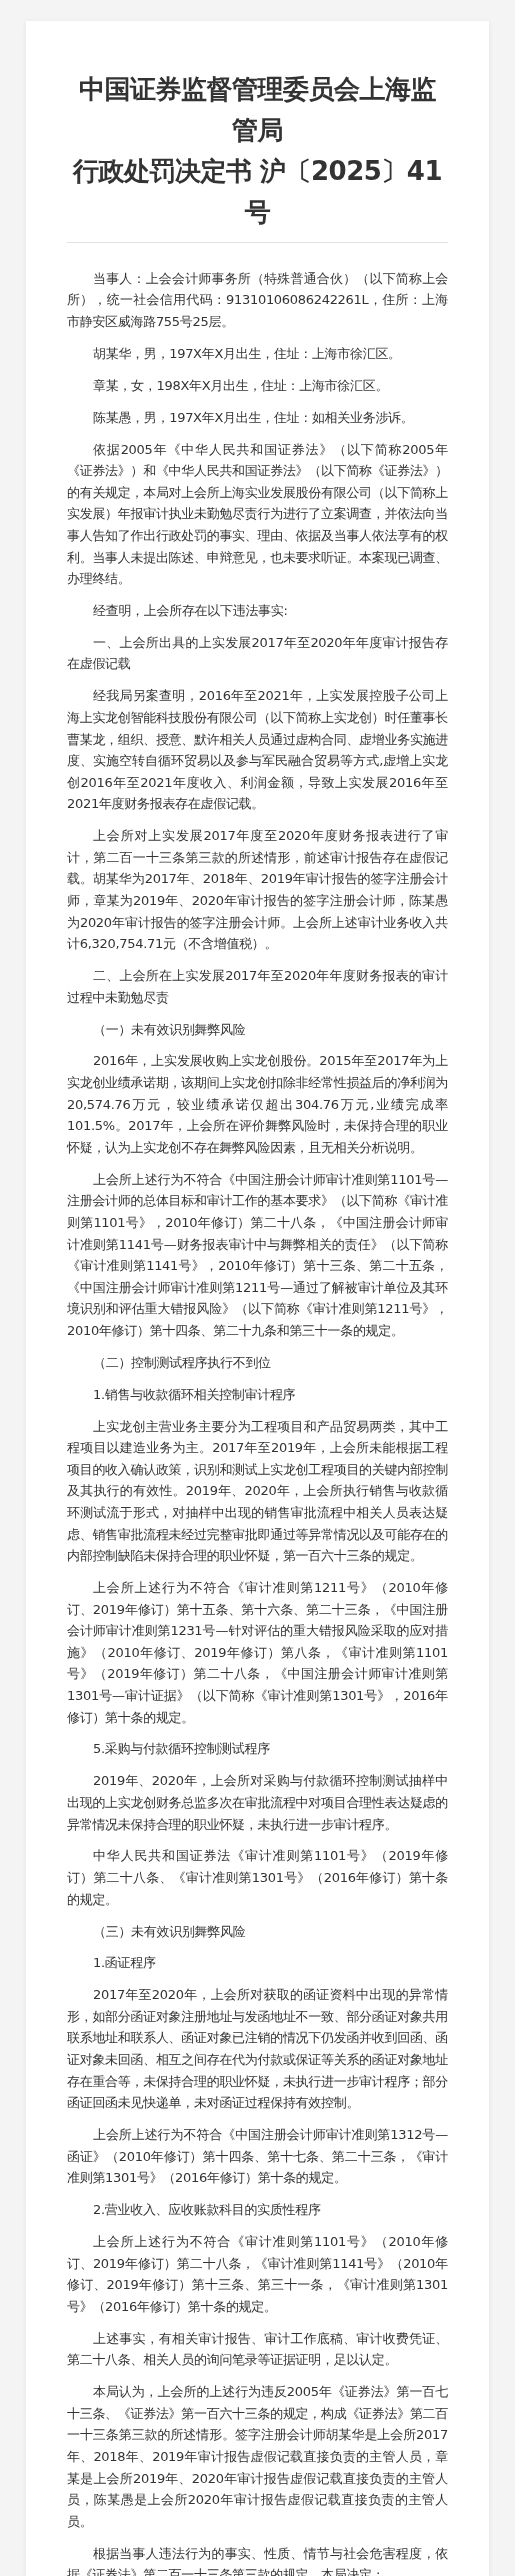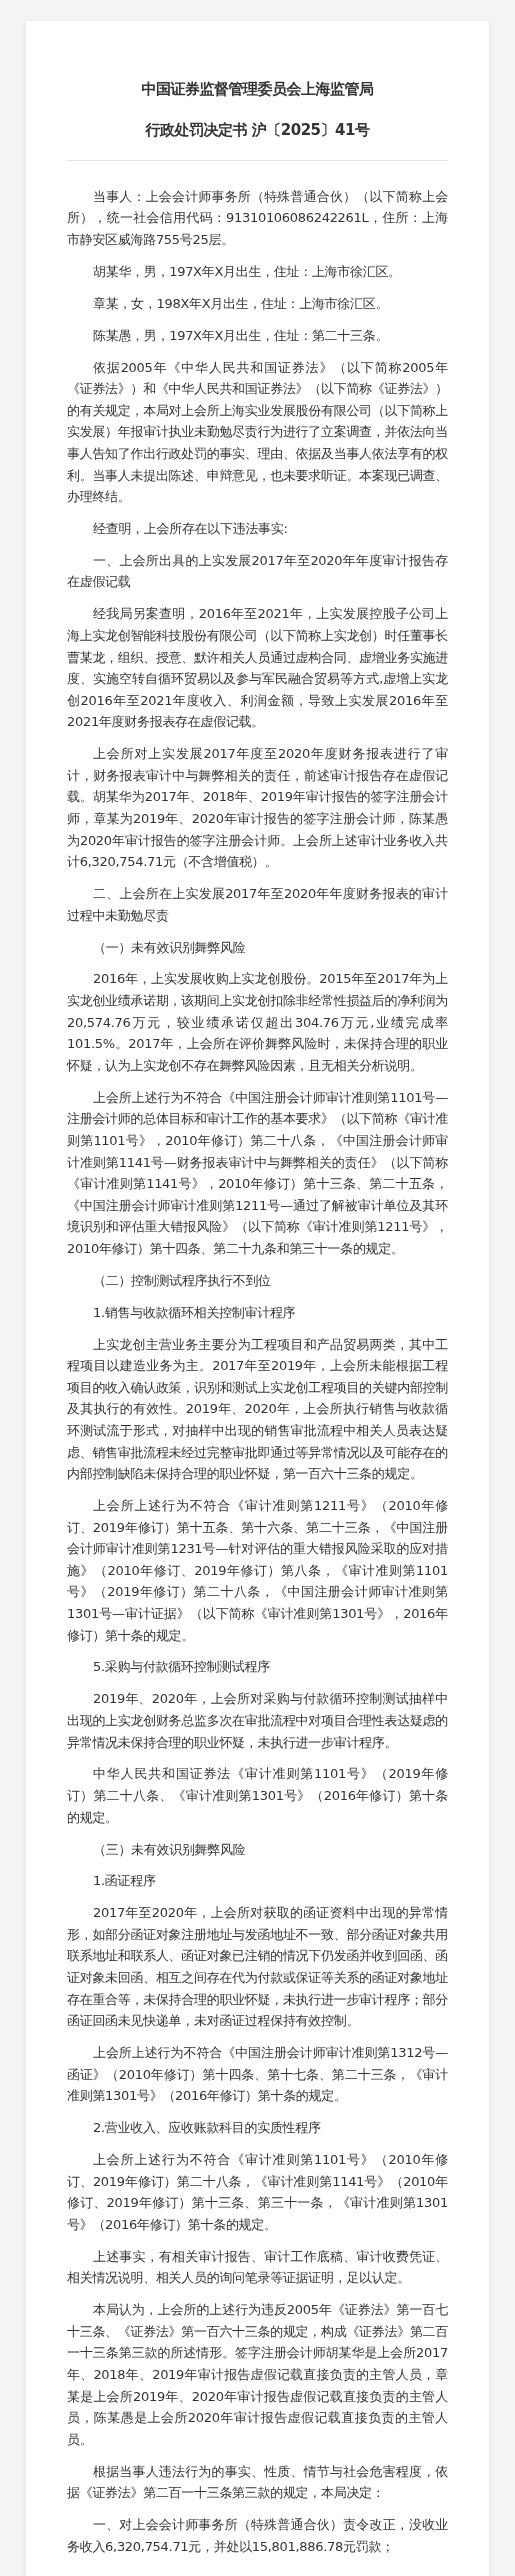--- a/index.html
+++ b/index.html
@@ -19,21 +19,21 @@
     width: 463px;
     background: #ffffff;
     box-shadow: 0 1px 5.2px rgba(0,0,0,0.08);
     box-sizing: border-box;
     padding: 48px 41px 69px 41px;
   }
   .title {
     margin: 0;
     text-align: center;
     font-weight: bold;
-    font-size: 15px;
+    font-size: 26px;
     line-height: 41px;
     color: #333333;
     letter-spacing: -0.5px;
   }
   .title .line { display: block; }
   .divider {
     height: 0;
     border: none;
     border-top: 0.5px solid #e2e2e2;
     margin: 8.8px 0 25px 0;
@@ -56,44 +56,44 @@
     <span class="line">中国证券监督管理委员会上海监管局</span>
     <span class="line">行政处罚决定书 沪〔2025〕41号</span>
   </h1>
 
   <hr class="divider">
 
   <div class="body">
     <p>当事人：上会会计师事务所（特殊普通合伙）（以下简称上会所），统一社会信用代码：91310106086242261L，住所：上海市静安区威海路755号25层。</p>
     <p>胡某华，男，197X年X月出生，住址：上海市徐汇区。</p>
     <p>章某，女，198X年X月出生，住址：上海市徐汇区。</p>
-    <p>陈某愚，男，197X年X月出生，住址：第二十三条。</p>
+    <p>陈某愚，男，197X年X月出生，住址：如相关业务涉诉。</p>
     <p>依据2005年《中华人民共和国证券法》（以下简称2005年《证券法》）和《中华人民共和国证券法》（以下简称《证券法》）的有关规定，本局对上会所上海实业发展股份有限公司（以下简称上实发展）年报审计执业未勤勉尽责行为进行了立案调查，并依法向当事人告知了作出行政处罚的事实、理由、依据及当事人依法享有的权利。当事人未提出陈述、申辩意见，也未要求听证。本案现已调查、办理终结。</p>
     <p>经查明，上会所存在以下违法事实:</p>
     <p>一、上会所出具的上实发展2017年至2020年年度审计报告存在虚假记载</p>
     <p>经我局另案查明，2016年至2021年，上实发展控股子公司上海上实龙创智能科技股份有限公司（以下简称上实龙创）时任董事长曹某龙，组织、授意、默许相关人员通过虚构合同、虚增业务实施进度、实施空转自循环贸易以及参与军民融合贸易等方式,虚增上实龙创2016年至2021年度收入、利润金额，导致上实发展2016年至2021年度财务报表存在虚假记载。</p>
-    <p>上会所对上实发展2017年度至2020年度财务报表进行了审计，财务报表审计中与舞弊相关的责任，前述审计报告存在虚假记载。胡某华为2017年、2018年、2019年审计报告的签字注册会计师，章某为2019年、2020年审计报告的签字注册会计师，陈某愚为2020年审计报告的签字注册会计师。上会所上述审计业务收入共计6,320,754.71元（不含增值税）。</p>
+    <p>上会所对上实发展2017年度至2020年度财务报表进行了审计，第二百一十三条第三款的所述情形，前述审计报告存在虚假记载。胡某华为2017年、2018年、2019年审计报告的签字注册会计师，章某为2019年、2020年审计报告的签字注册会计师，陈某愚为2020年审计报告的签字注册会计师。上会所上述审计业务收入共计6,320,754.71元（不含增值税）。</p>
     <p>二、上会所在上实发展2017年至2020年年度财务报表的审计过程中未勤勉尽责</p>
     <p>（一）未有效识别舞弊风险</p>
     <p>2016年，上实发展收购上实龙创股份。2015年至2017年为上实龙创业绩承诺期，该期间上实龙创扣除非经常性损益后的净利润为20,574.76万元，较业绩承诺仅超出304.76万元,业绩完成率101.5%。2017年，上会所在评价舞弊风险时，未保持合理的职业怀疑，认为上实龙创不存在舞弊风险因素，且无相关分析说明。</p>
     <p>上会所上述行为不符合《中国注册会计师审计准则第1101号—注册会计师的总体目标和审计工作的基本要求》（以下简称《审计准则第1101号》，2010年修订）第二十八条，《中国注册会计师审计准则第1141号—财务报表审计中与舞弊相关的责任》（以下简称《审计准则第1141号》，2010年修订）第十三条、第二十五条，《中国注册会计师审计准则第1211号—通过了解被审计单位及其环境识别和评估重大错报风险》（以下简称《审计准则第1211号》，2010年修订）第十四条、第二十九条和第三十一条的规定。</p>
     <p>（二）控制测试程序执行不到位</p>
     <p>1.销售与收款循环相关控制审计程序</p>
     <p>上实龙创主营业务主要分为工程项目和产品贸易两类，其中工程项目以建造业务为主。2017年至2019年，上会所未能根据工程项目的收入确认政策，识别和测试上实龙创工程项目的关键内部控制及其执行的有效性。2019年、2020年，上会所执行销售与收款循环测试流于形式，对抽样中出现的销售审批流程中相关人员表达疑虑、销售审批流程未经过完整审批即通过等异常情况以及可能存在的内部控制缺陷未保持合理的职业怀疑，第一百六十三条的规定。</p>
     <p>上会所上述行为不符合《审计准则第1211号》（2010年修订、2019年修订）第十五条、第十六条、第二十三条，《中国注册会计师审计准则第1231号—针对评估的重大错报风险采取的应对措施》（2010年修订、2019年修订）第八条，《审计准则第1101号》（2019年修订）第二十八条，《中国注册会计师审计准则第1301号—审计证据》（以下简称《审计准则第1301号》，2016年修订）第十条的规定。</p>
     <p>5.采购与付款循环控制测试程序</p>
     <p>2019年、2020年，上会所对采购与付款循环控制测试抽样中出现的上实龙创财务总监多次在审批流程中对项目合理性表达疑虑的异常情况未保持合理的职业怀疑，未执行进一步审计程序。</p>
     <p>中华人民共和国证券法《审计准则第1101号》（2019年修订）第二十八条、《审计准则第1301号》（2016年修订）第十条的规定。</p>
     <p>（三）未有效识别舞弊风险</p>
     <p>1.函证程序</p>
     <p>2017年至2020年，上会所对获取的函证资料中出现的异常情形，如部分函证对象注册地址与发函地址不一致、部分函证对象共用联系地址和联系人、函证对象已注销的情况下仍发函并收到回函、函证对象未回函、相互之间存在代为付款或保证等关系的函证对象地址存在重合等，未保持合理的职业怀疑，未执行进一步审计程序；部分函证回函未见快递单，未对函证过程保持有效控制。</p>
     <p>上会所上述行为不符合《中国注册会计师审计准则第1312号—函证》（2010年修订）第十四条、第十七条、第二十三条，《审计准则第1301号》（2016年修订）第十条的规定。</p>
     <p>2.营业收入、应收账款科目的实质性程序</p>
     <p>上会所上述行为不符合《审计准则第1101号》（2010年修订、2019年修订）第二十八条，《审计准则第1141号》（2010年修订、2019年修订）第十三条、第三十一条，《审计准则第1301号》（2016年修订）第十条的规定。</p>
-    <p>上述事实，有相关审计报告、审计工作底稿、审计收费凭证、相关情况说明、相关人员的询问笔录等证据证明，足以认定。</p>
+    <p>上述事实，有相关审计报告、审计工作底稿、审计收费凭证、第二十八条、相关人员的询问笔录等证据证明，足以认定。</p>
     <p>本局认为，上会所的上述行为违反2005年《证券法》第一百七十三条、《证券法》第一百六十三条的规定，构成《证券法》第二百一十三条第三款的所述情形。签字注册会计师胡某华是上会所2017年、2018年、2019年审计报告虚假记载直接负责的主管人员，章某是上会所2019年、2020年审计报告虚假记载直接负责的主管人员，陈某愚是上会所2020年审计报告虚假记载直接负责的主管人员。</p>
     <p>根据当事人违法行为的事实、性质、情节与社会危害程度，依据《证券法》第二百一十三条第三款的规定，本局决定：</p>
     <p>一、对上会会计师事务所（特殊普通合伙）责令改正，没收业务收入6,320,754.71元，并处以15,801,886.78元罚款；</p>
 
   </div>
 
 </div>
 
 
 </body></html>

